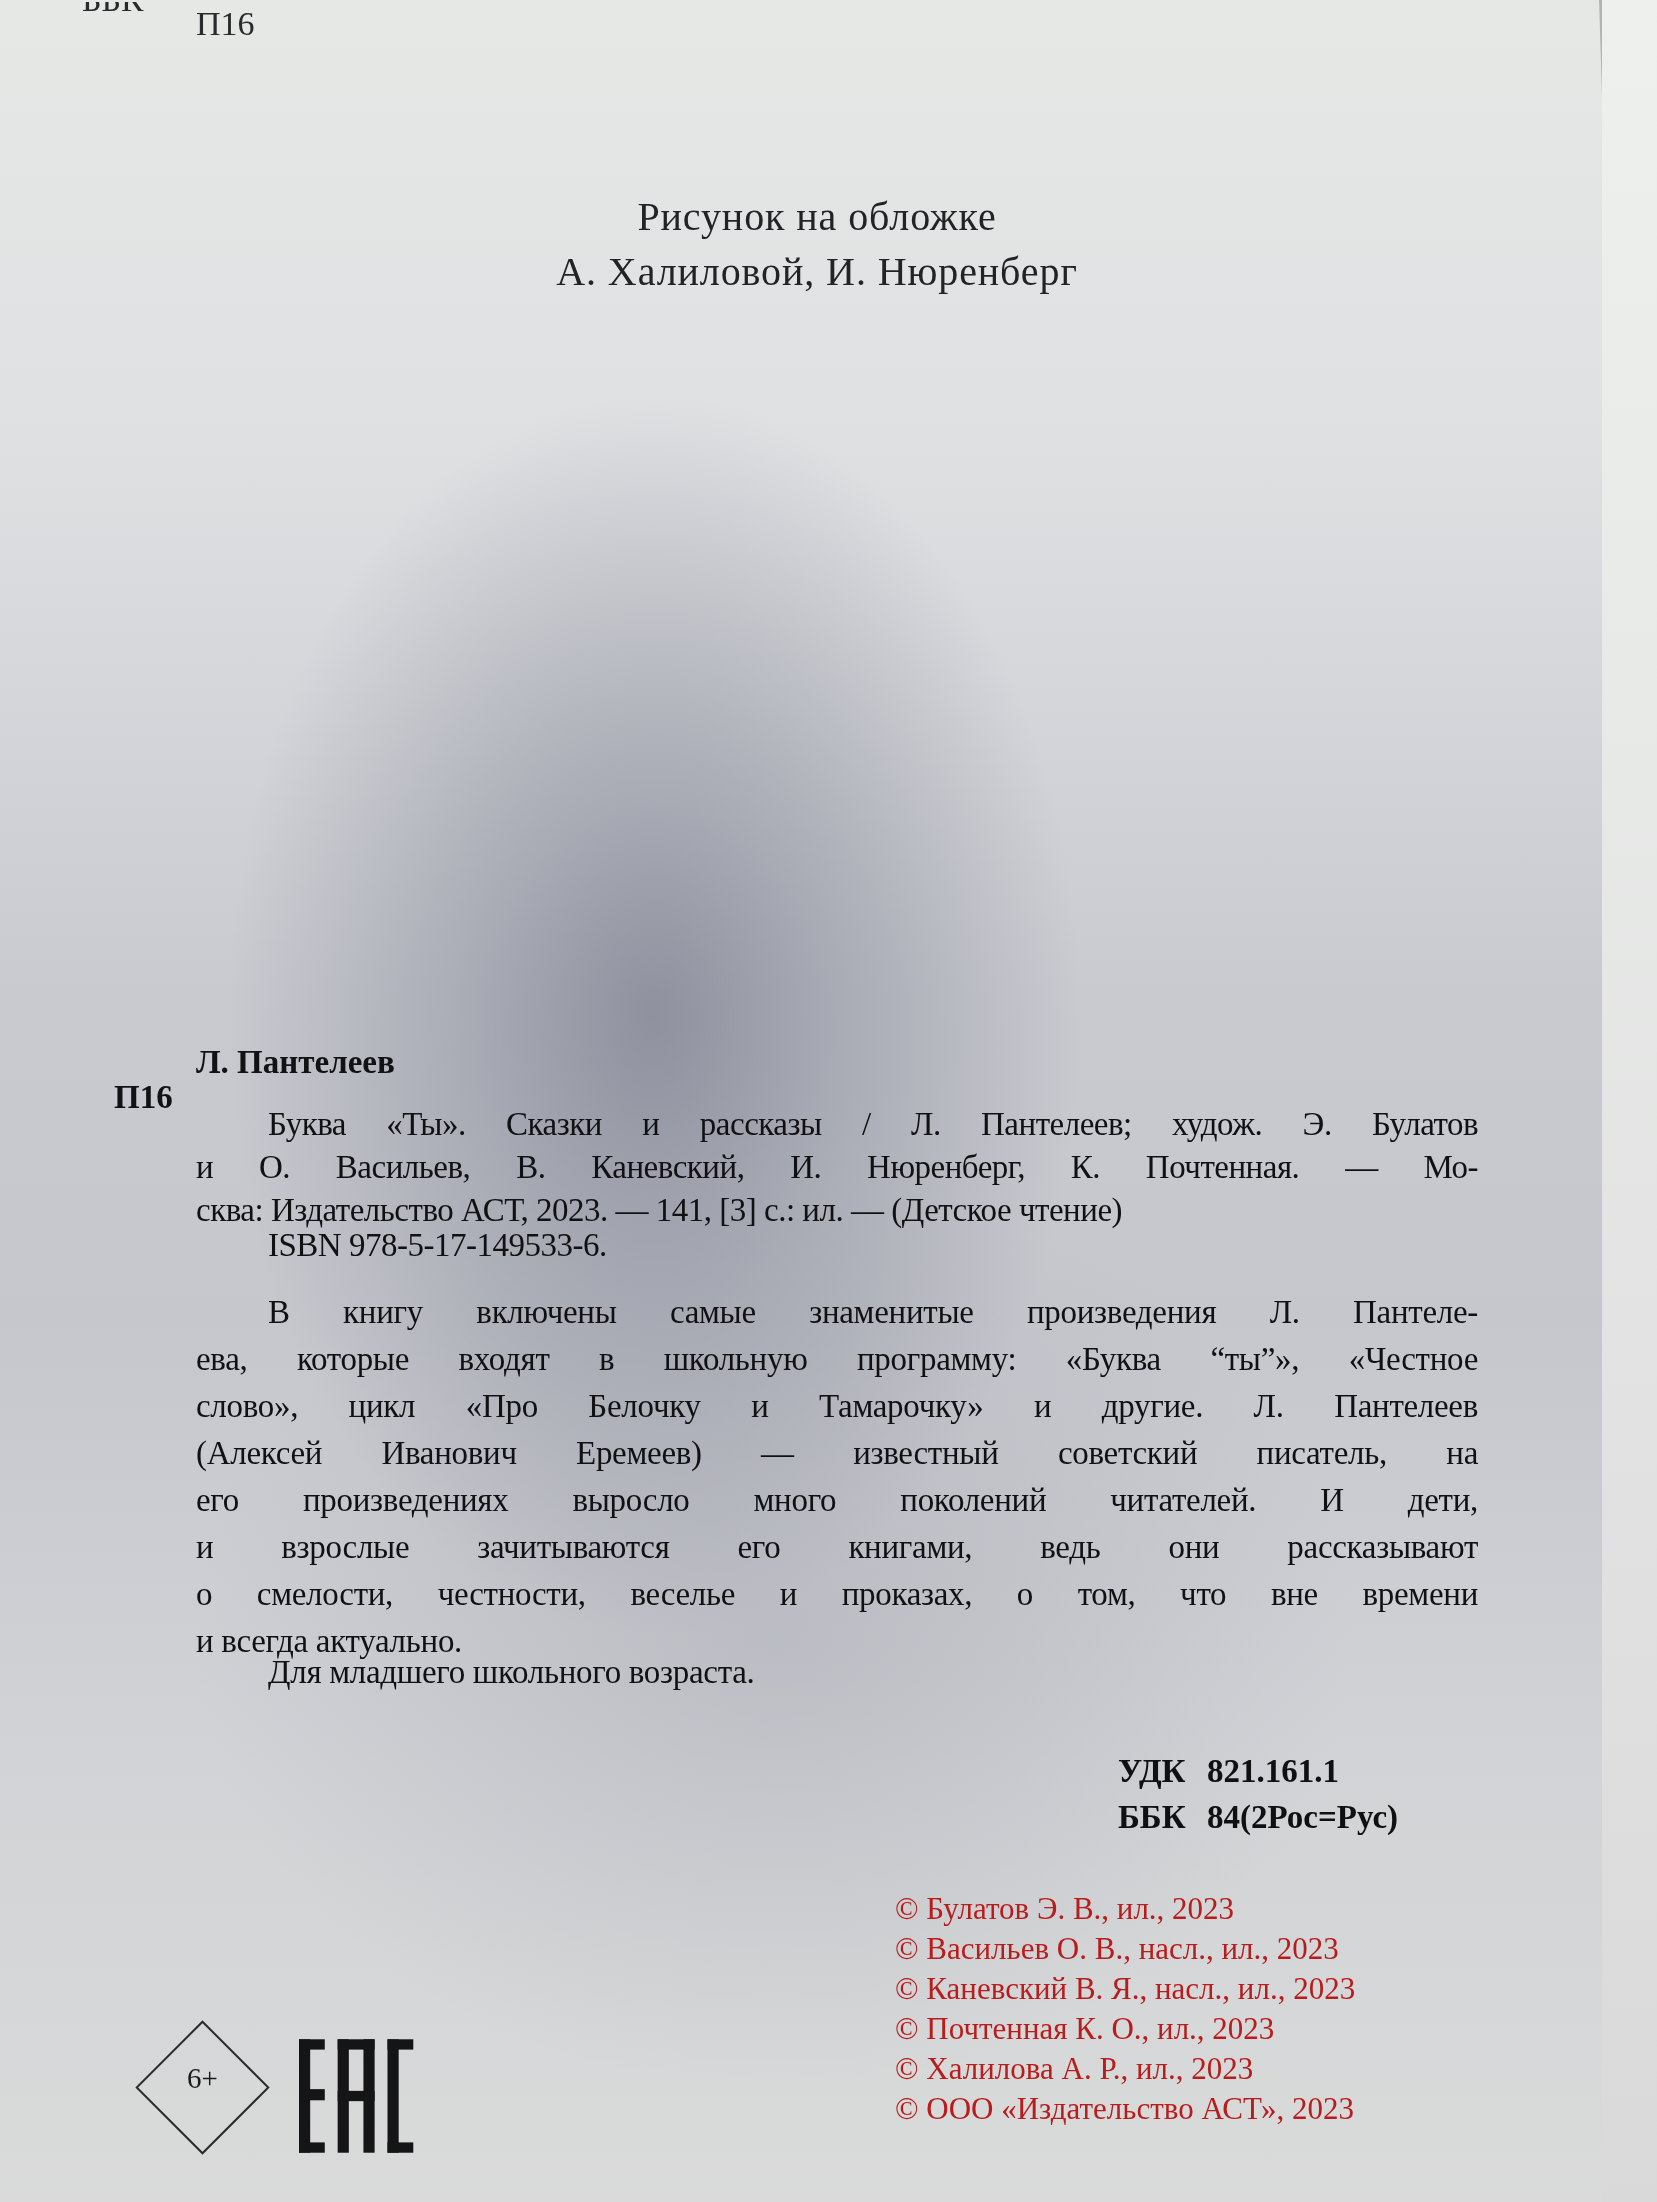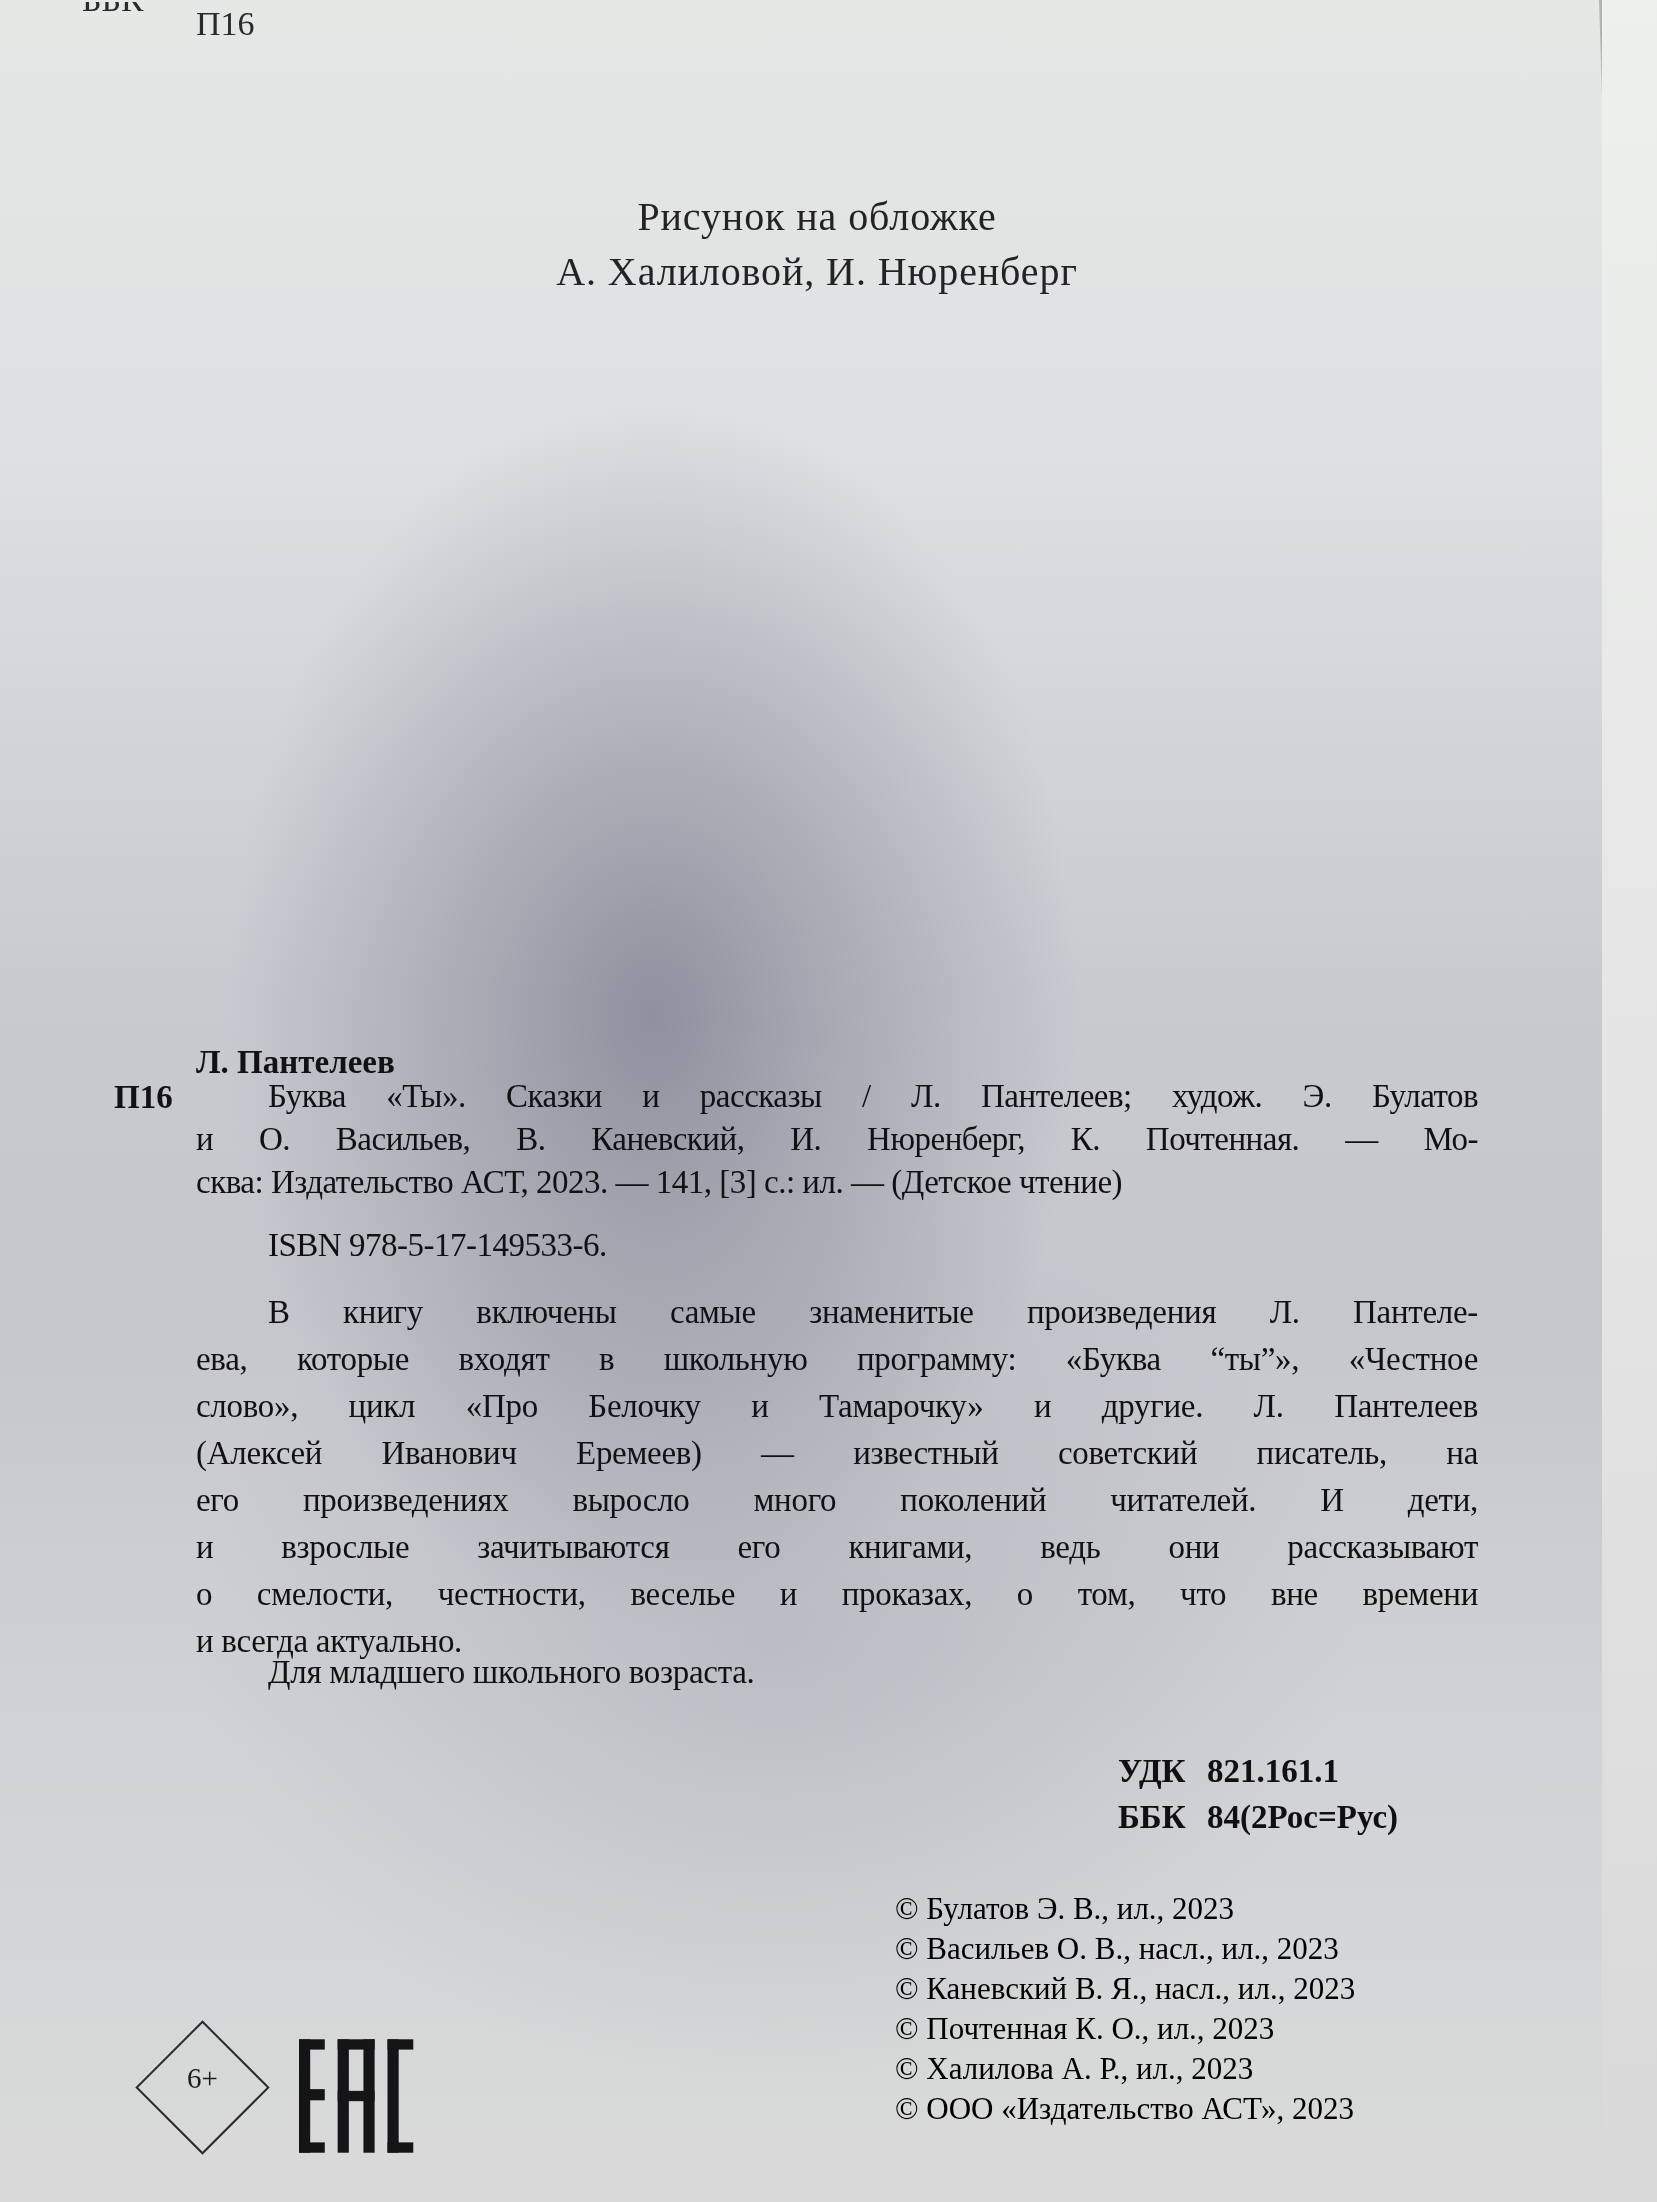--- a/index.html
+++ b/index.html
@@ -79,21 +79,21 @@
     .biblio {
       position: absolute;
       left: 196px; top: 1075px;
       width: 1282px;
       font-size: 33px;
       line-height: 43px;
       color: #111113;
       letter-spacing: -0.5px;
     }
     .biblio .line { white-space: nowrap; display: block; text-align: justify; text-align-last: justify; }
-    .biblio .line.first { padding-left: 72px; }
+    .biblio .line.first { padding-left: 72px; margin-top: 28px; }
     .biblio .line.last { text-align-last: left; }
 
     .isbn {
       left: 268px; top: 1227px;
       font-size: 33px;
       color: #111113;
       letter-spacing: -0.5px;
     }
 
     .annotation {
@@ -125,21 +125,21 @@
       color: #101012;
     }
     .class-block .row { white-space: nowrap; }
     .class-block .k { display: inline-block; width: 89px; }
 
     .copyrights {
       position: absolute;
       left: 895px; top: 1889px;
       font-size: 31px;
       line-height: 40px;
-      color: #000000;
+      color: #b91c1c;
     }
     .copyrights .row { white-space: nowrap; }
 
     .age-badge {
       position: absolute;
       left: 127px; top: 2012px;
       width: 138px; height: 138px;
     }
     .age-badge .diamond {
       position: absolute;

